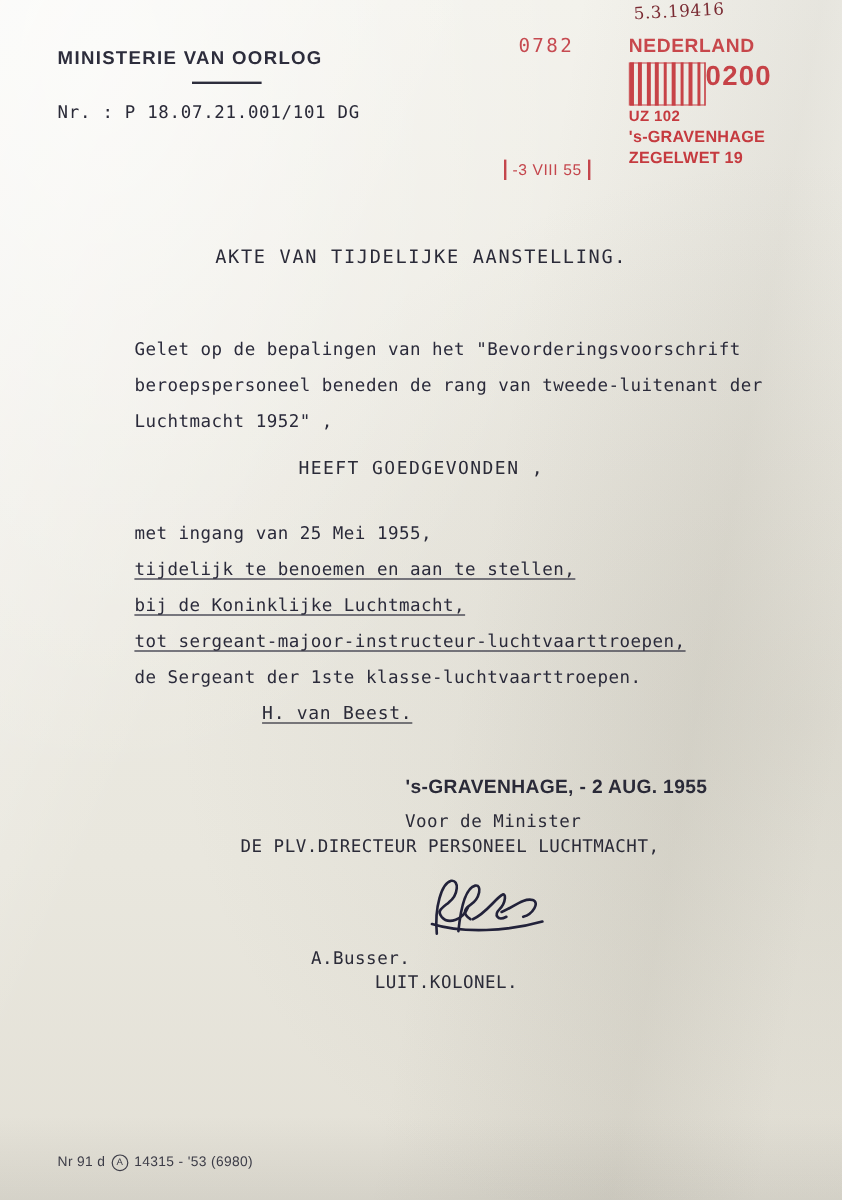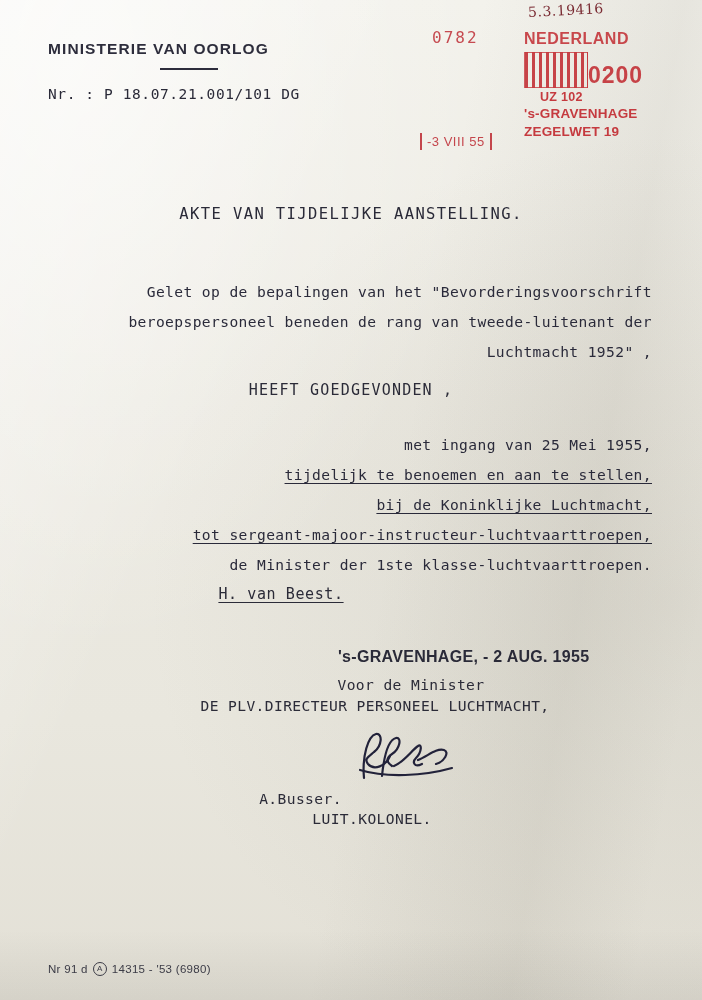--- a/index.html
+++ b/index.html
@@ -96,24 +96,23 @@
     width: 62px; height: 34px;
     background: repeating-linear-gradient(90deg,
       rgba(197,58,63,0.95) 0px, rgba(197,58,63,0.95) 3px,
       rgba(197,58,63,0) 3px, rgba(197,58,63,0) 7px);
     border: 1px solid rgba(197,58,63,0.8);
   }
   .franking .fr-value {
     position: absolute; left: 66px; top: 20px;
     font-size: 23px; font-weight: bold; letter-spacing: 1px;
     opacity: 0.95;
-    margin-top: 12px;
   }
   .franking .fr-uz {
-    position: absolute; left: 18px; top: 60px;
+    position: absolute; left: 2px; top: 60px;
     font-size: 12.5px; font-weight: bold; letter-spacing: 0.3px;
   }
   .franking .fr-city {
     position: absolute; left: 2px; top: 76px;
     font-size: 13.5px; font-weight: bold; letter-spacing: 0.2px;
     white-space: nowrap;
   }
   .franking .fr-law {
     position: absolute; left: 2px; top: 94px;
     font-size: 13.5px; font-weight: bold; letter-spacing: 0.2px;
@@ -149,21 +148,20 @@
     color: #2a2a38;
   }
 
   .para {
     left: 112px;
     width: 540px;
     font-size: 14.6px;
     line-height: 30px;
     letter-spacing: 0.4px;
     color: #2a2a3a;
-    text-align: right;
   }
   .p-gelet { top: 277px; }
   .p-heeft {
     left: 0; top: 381px; width: 702px;
     text-align: center;
     font-size: 15px;
     letter-spacing: 1.2px;
   }
   .p-body { top: 430px; }
   .p-body .ln { display: block; white-space: pre; }
@@ -271,21 +269,21 @@
 
   <div class="layer para p-gelet">Gelet op de bepalingen van het "Bevorderingsvoorschrift beroepspersoneel beneden de rang van tweede-luitenant der Luchtmacht 1952" ,</div>
 
   <div class="layer p-heeft">HEEFT GOEDGEVONDEN ,</div>
 
   <div class="layer para p-body">
     <span class="ln">met ingang van 25 Mei 1955,</span>
     <span class="ln"><span class="u">tijdelijk te benoemen en aan te stellen,</span></span>
     <span class="ln"><span class="u">bij de Koninklijke Luchtmacht,</span></span>
     <span class="ln"><span class="u">tot sergeant-majoor-instructeur-luchtvaarttroepen,</span></span>
-    <span class="ln">de Minister der 1ste klasse-luchtvaarttroepen.</span>
+    <span class="ln">de Sergeant der 1ste klasse-luchtvaarttroepen.</span>
   </div>
 
   <div class="layer name-line">
     <span class="u">H. van Beest.</span>
   </div>
 
   <div class="layer place-date">'s-GRAVENHAGE, - 2 AUG. 1955</div>
   <div class="layer voor-minister">Voor de Minister</div>
   <div class="layer plv-line">DE PLV.DIRECTEUR PERSONEEL LUCHTMACHT,</div>
 

